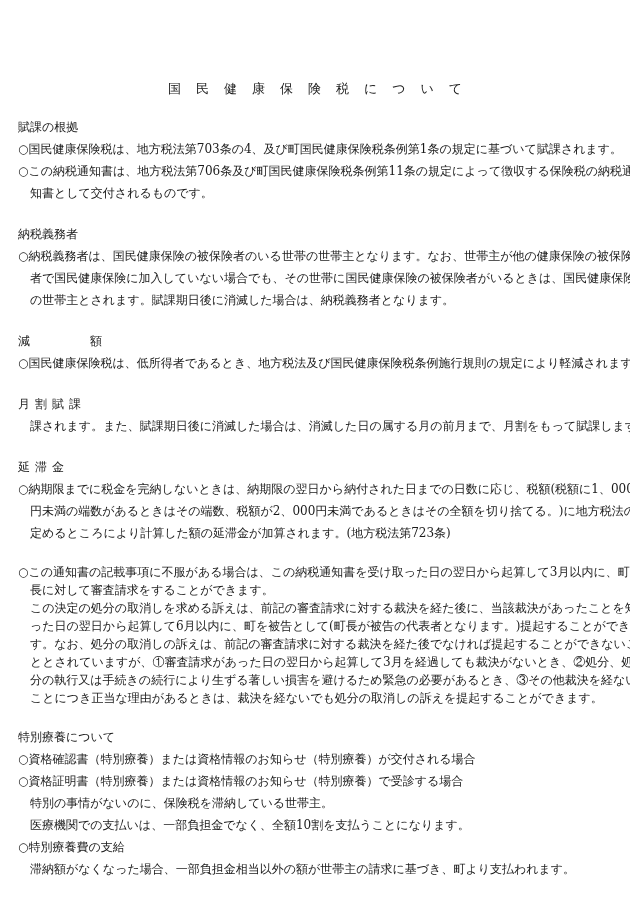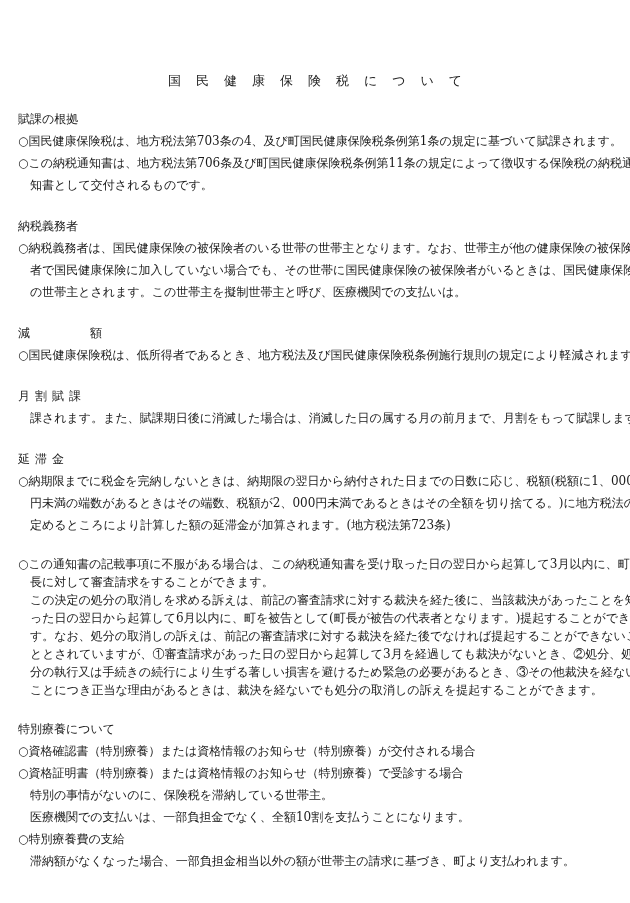--- a/index.html
+++ b/index.html
@@ -13,21 +13,21 @@
     height: 903px;
     box-sizing: border-box;
     background: #ffffff;
     color: #1a1a1a;
     font-family: "DejaVu Serif", "Liberation Serif", serif;
     font-size: 12px;
     padding: 70px 18px 0 18px;
     overflow: hidden;
   }
   .title {
-    margin: 0 0 2px 0;
+    margin: 8px 0 2px 0;
     font-size: 13px;
     font-weight: normal;
     text-align: center;
     letter-spacing: 15px;
     padding-left: 15px;
     line-height: 22px;
     white-space: nowrap;
   }
   .sec { margin-top: 19px; }
   .sec.first { margin-top: 16px; }
@@ -55,21 +55,21 @@
     <div class="h">賦課の根拠</div>
     <div class="ln">○国民健康保険税は、地方税法第703条の4、及び町国民健康保険税条例第1条の規定に基づいて賦課されます。</div>
     <div class="ln">○この納税通知書は、地方税法第706条及び町国民健康保険税条例第11条の規定によって徴収する保険税の納税通</div>
     <div class="ln ind">知書として交付されるものです。</div>
   </section>
 
   <section class="sec">
     <div class="h">納税義務者</div>
     <div class="ln">○納税義務者は、国民健康保険の被保険者のいる世帯の世帯主となります。なお、世帯主が他の健康保険の被保険</div>
     <div class="ln ind">者で国民健康保険に加入していない場合でも、その世帯に国民健康保険の被保険者がいるときは、国民健康保険</div>
-    <div class="ln ind">の世帯主とされます。この世帯主を擬制世帯主と呼び、医療機関での支払いは。</div>
+    <div class="ln ind">の世帯主とされます。賦課期日後に消滅した場合は、納税義務者となります。</div>
   </section>
 
   <section class="sec">
     <div class="h">減　　　　　額</div>
     <div class="ln">○国民健康保険税は、低所得者であるとき、地方税法及び国民健康保険税条例施行規則の規定により軽減されます。</div>
   </section>
 
   <section class="sec">
     <div class="h ls">月割賦課</div>
     <div class="ln ind">課されます。また、賦課期日後に消滅した場合は、消滅した日の属する月の前月まで、月割をもって賦課します。</div>

